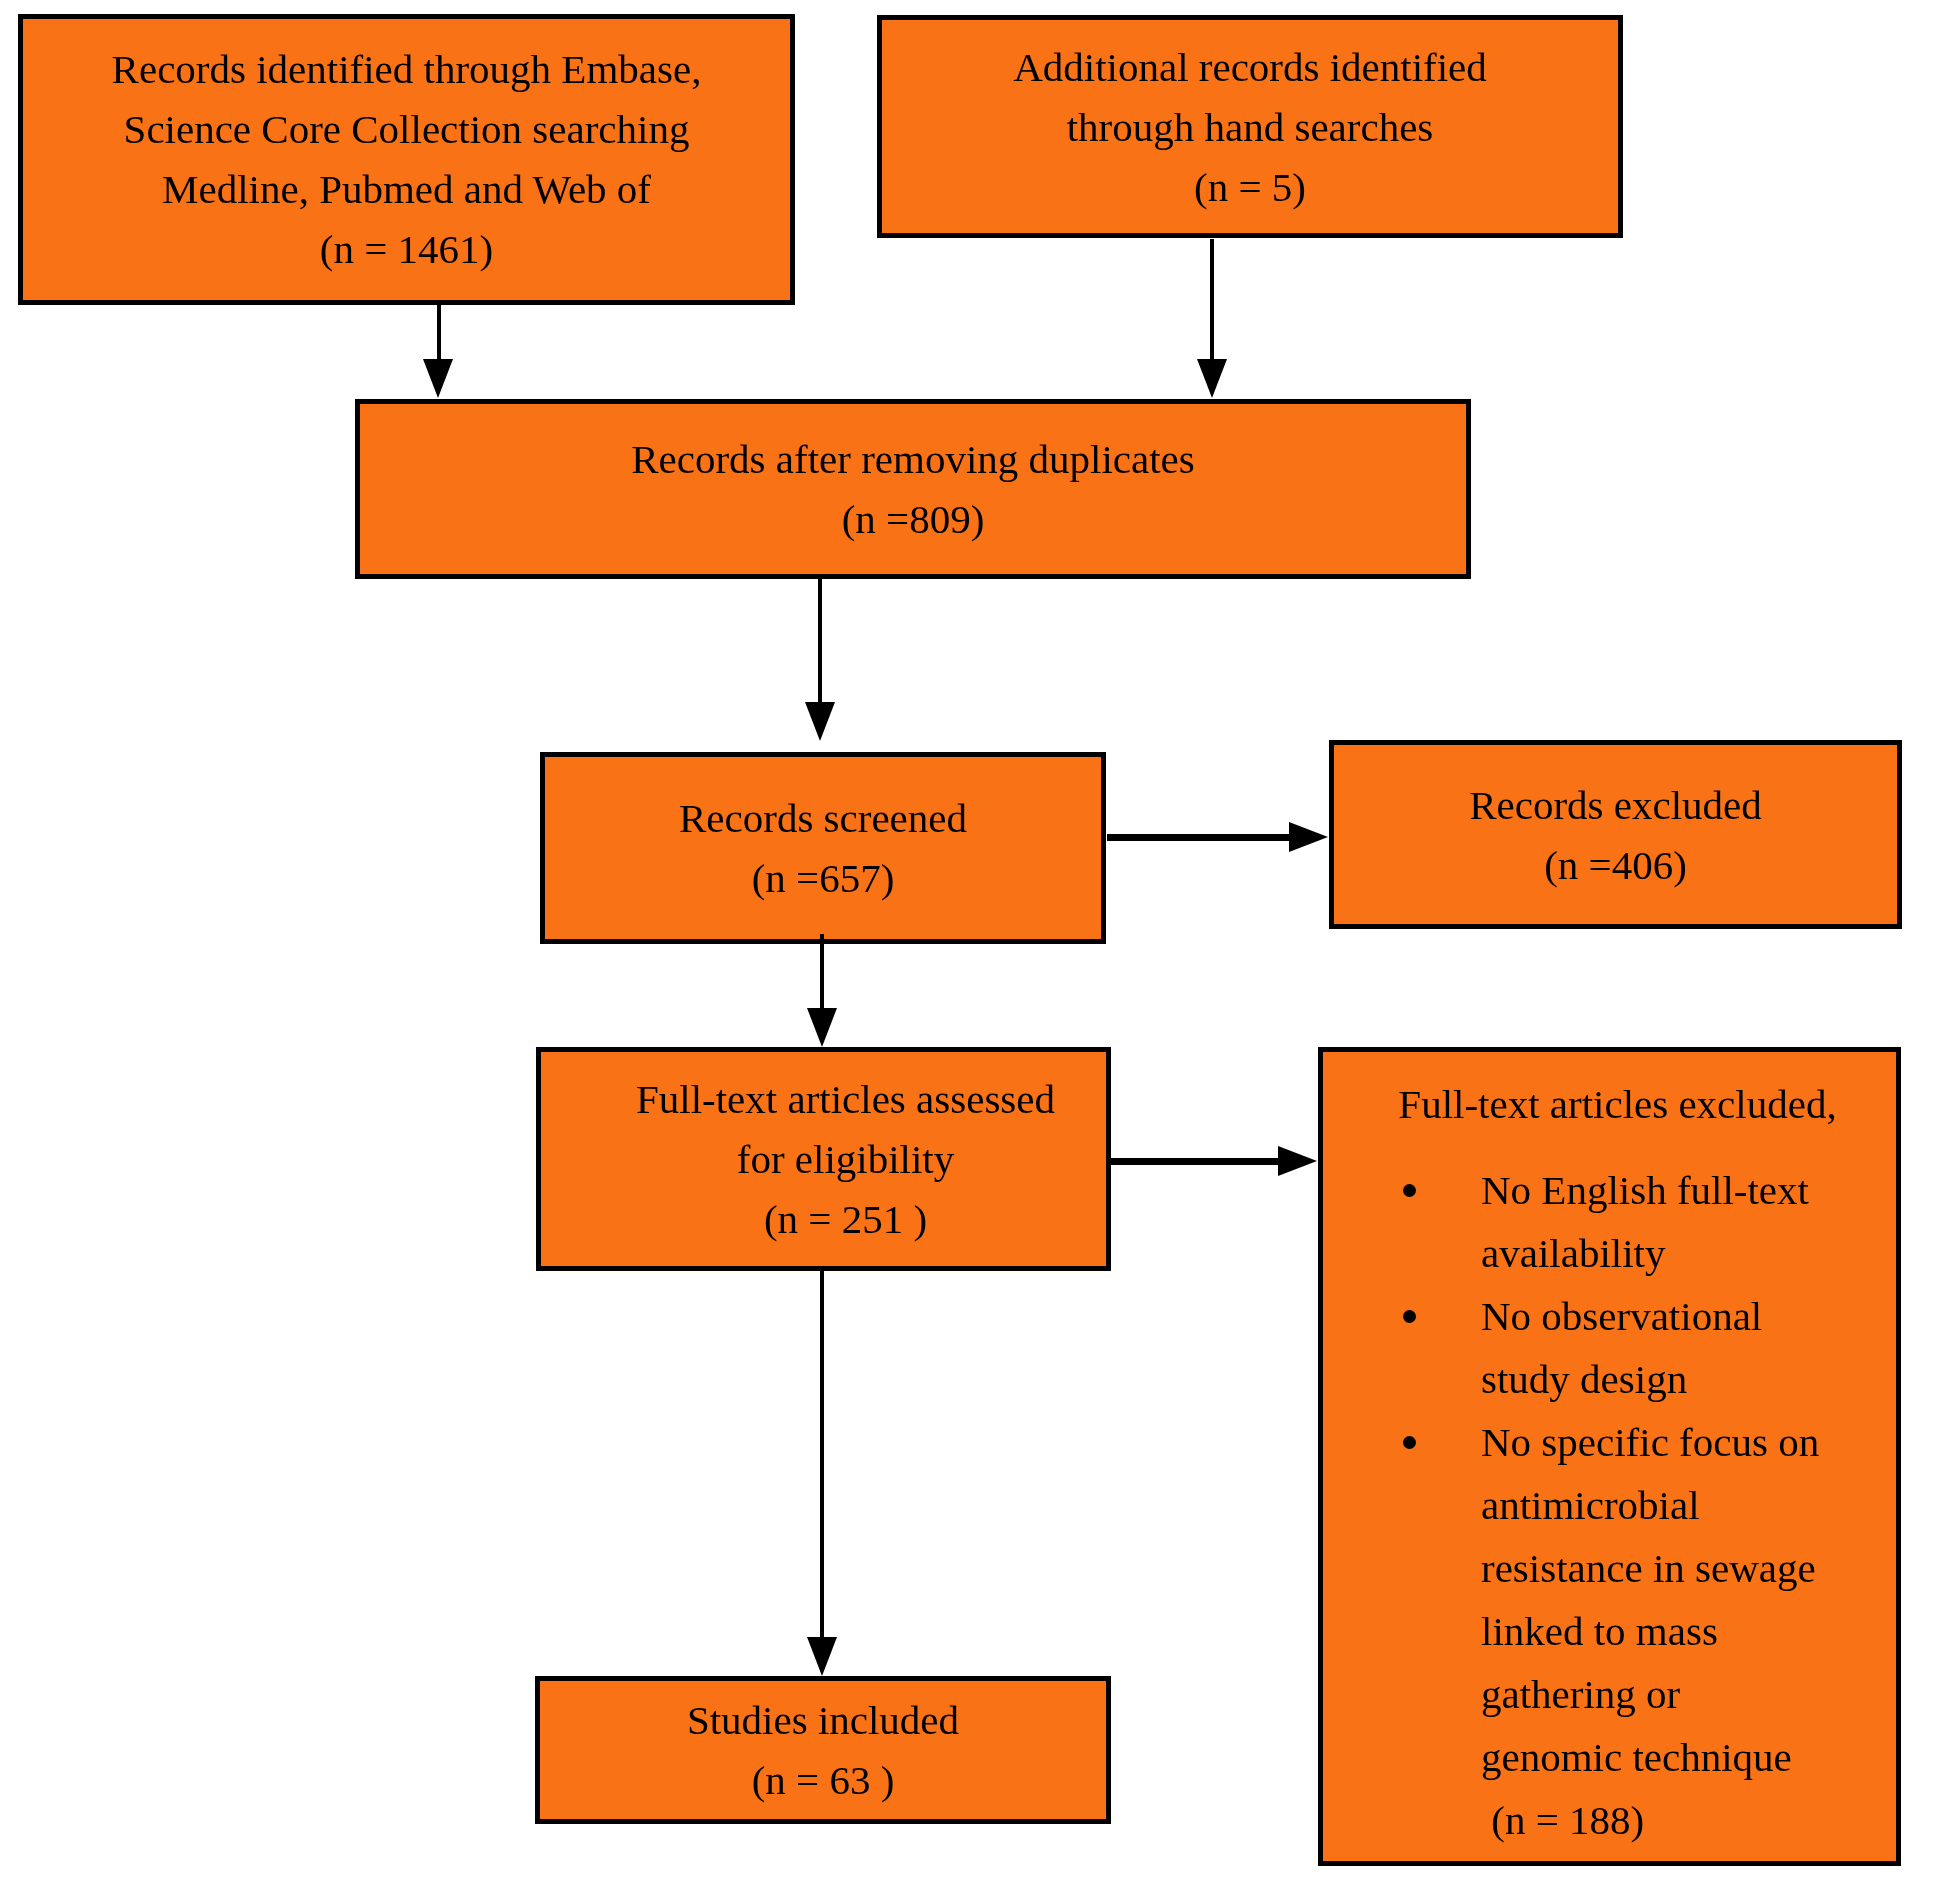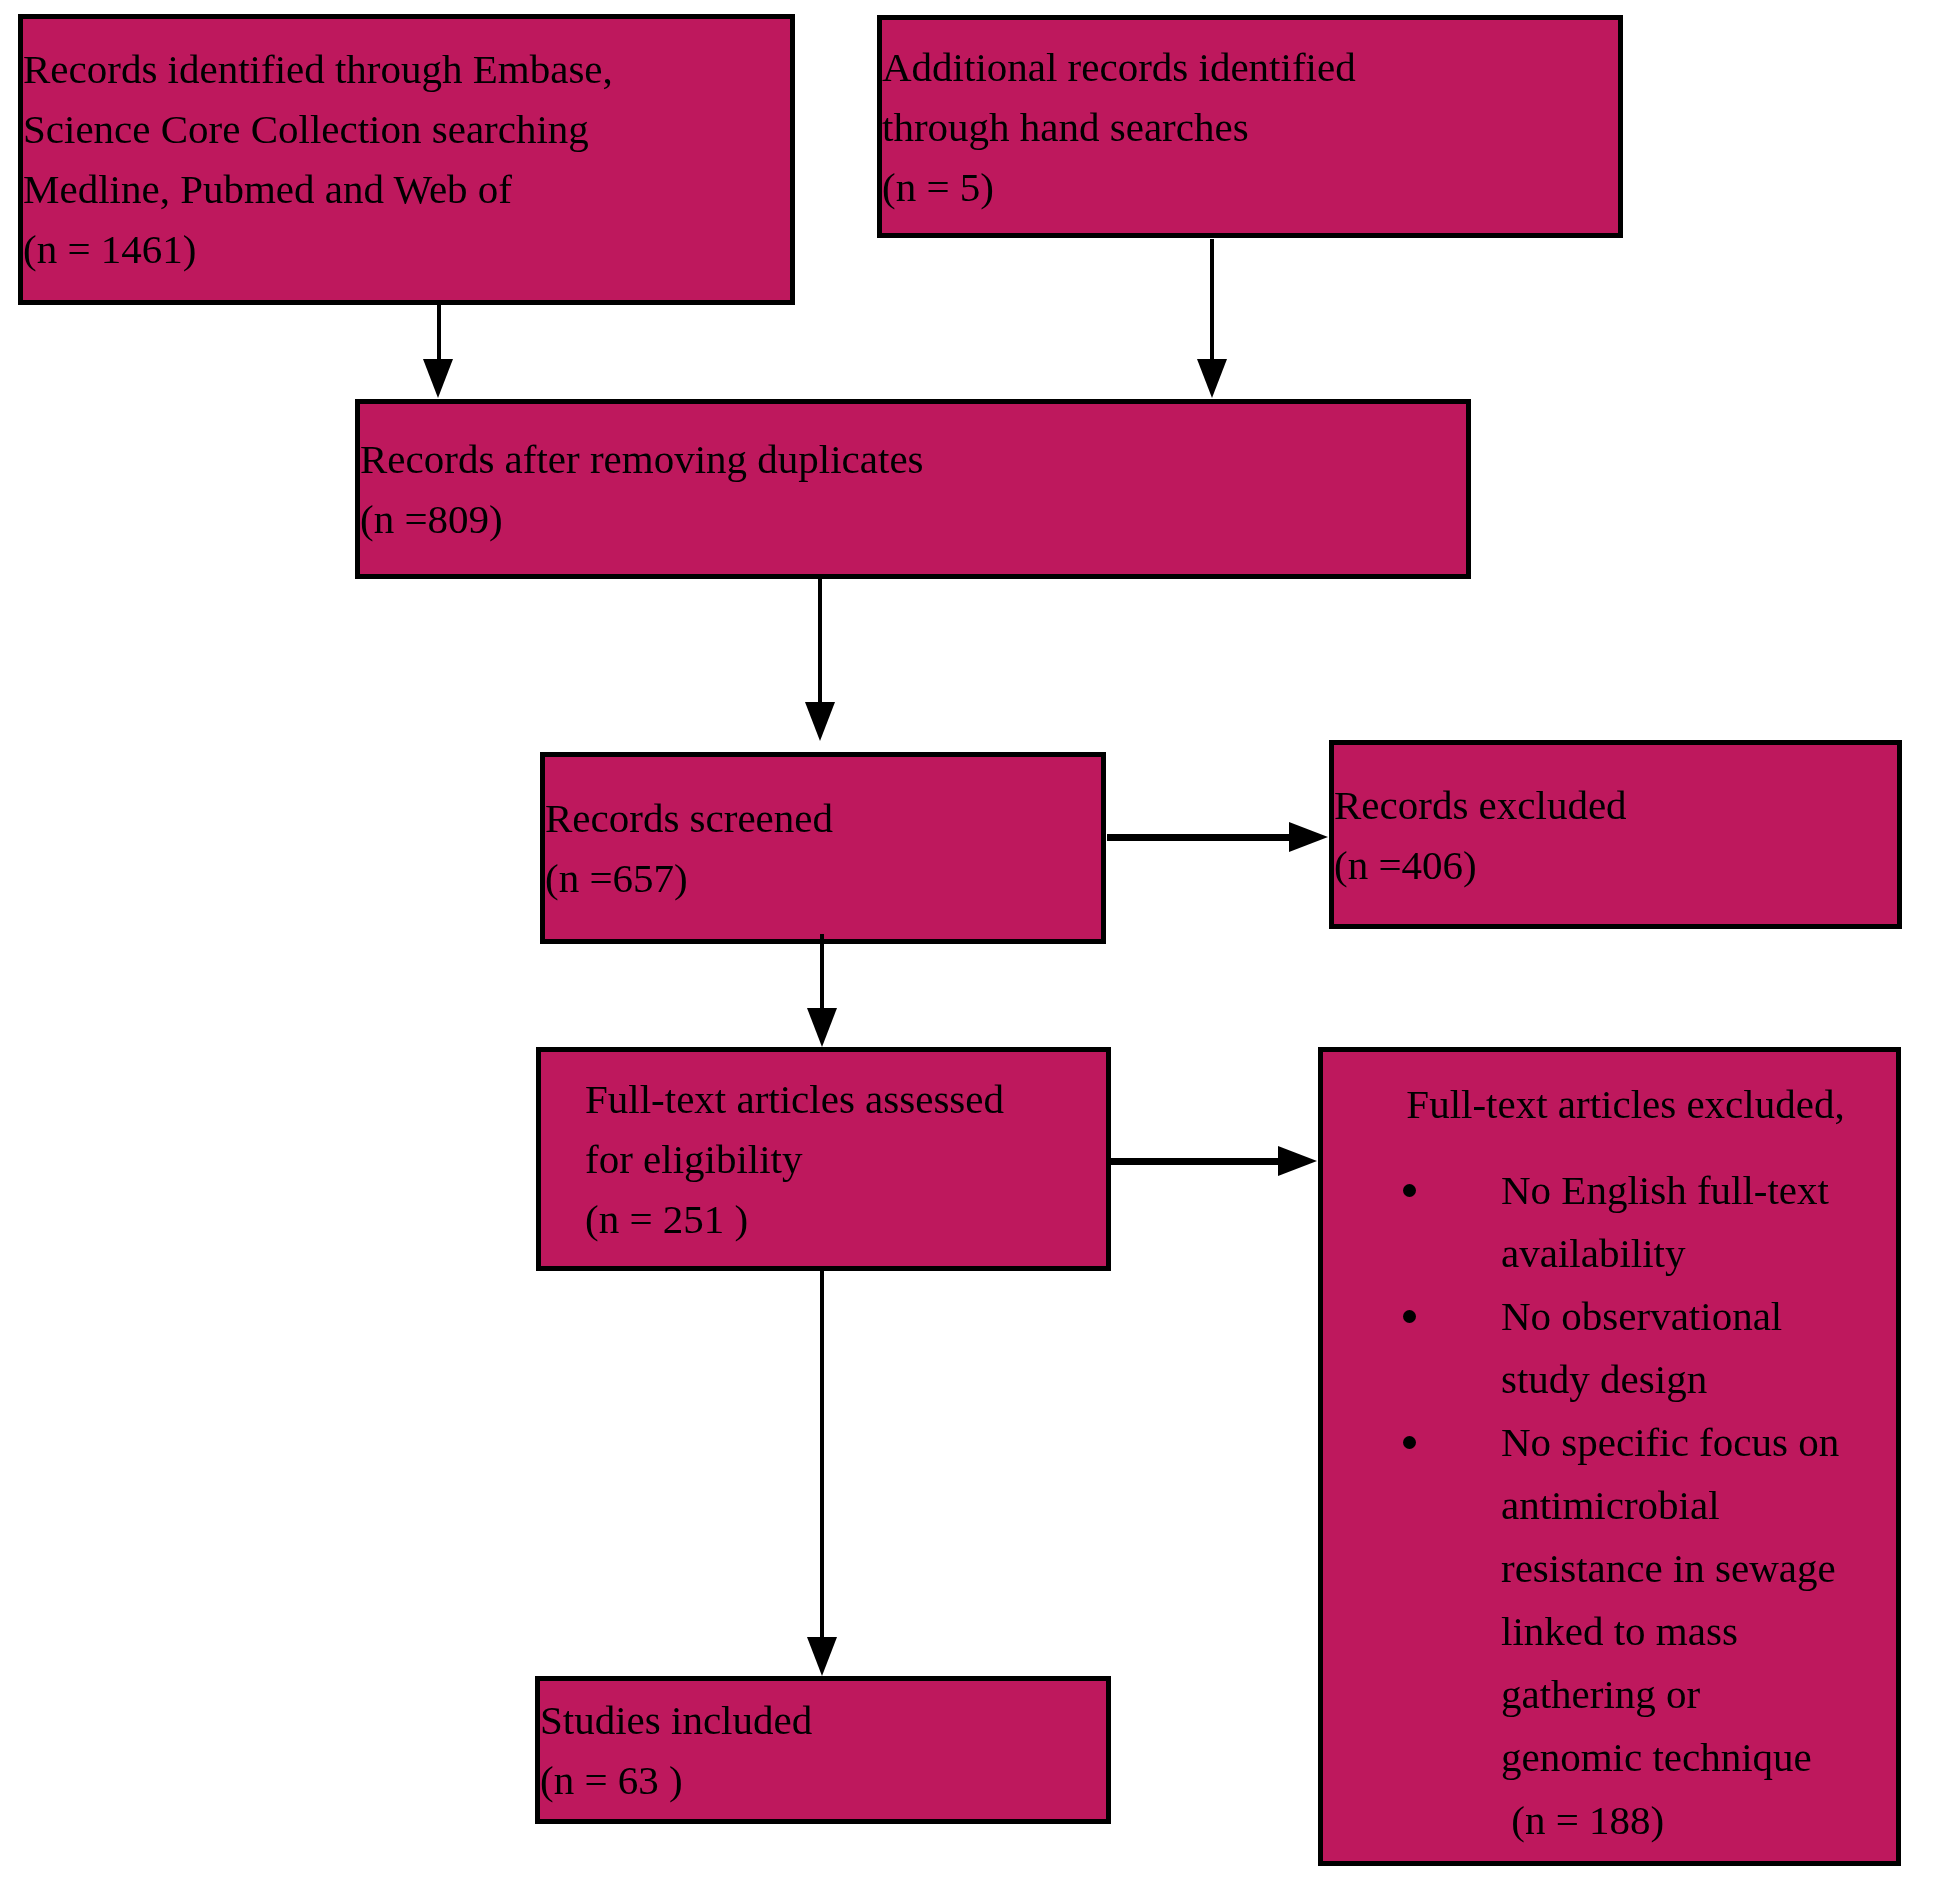--- a/index.html
+++ b/index.html
@@ -10,25 +10,25 @@
     height:1897px;
     background:#ffffff;
     font-family:"Liberation Serif", serif;
     color:#000000;
     font-size:41px;
   }
   .box{
     position:absolute;
     box-sizing:border-box;
     border:5.5px solid #000000;
-    background:#be185d;
+    background:#f97316;
     display:flex;
     flex-direction:column;
     justify-content:center;
-    align-items:flex-start;
+    align-items:center;
     text-align:center;
   }
   .line{
     display:block;
     line-height:60px;
     white-space:pre;
   }
   
   .vline{position:absolute;width:4.4px;background:#000000;}
   .hline{position:absolute;height:7.1px;background:#000000;}
@@ -69,21 +69,20 @@
     width:13px;height:13px;border-radius:50%;
     background:#000000;
     margin:25px 65px 0 0;
   }
   .btext{display:block;}
   .bline{
     display:block;
     line-height:63px;
     white-space:pre;
     text-align:left;
-    margin-left:20px;
   }
 </style>
 </head>
 <body>
 
 <div id="canvas">
 
   <div class="box" style="left:18px; top:13.7px; width:777px; height:291px;">
     <span class="line">Records identified through Embase,</span>
     <span class="line">Science Core Collection searching</span>

